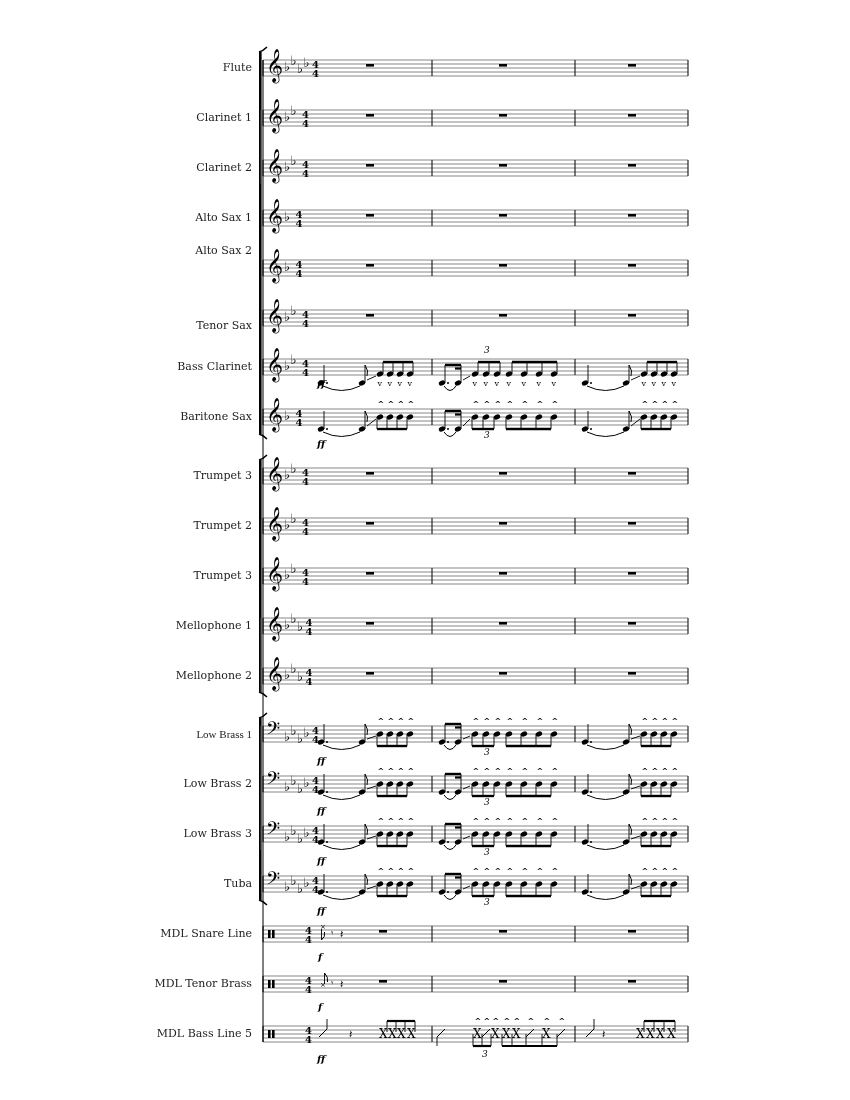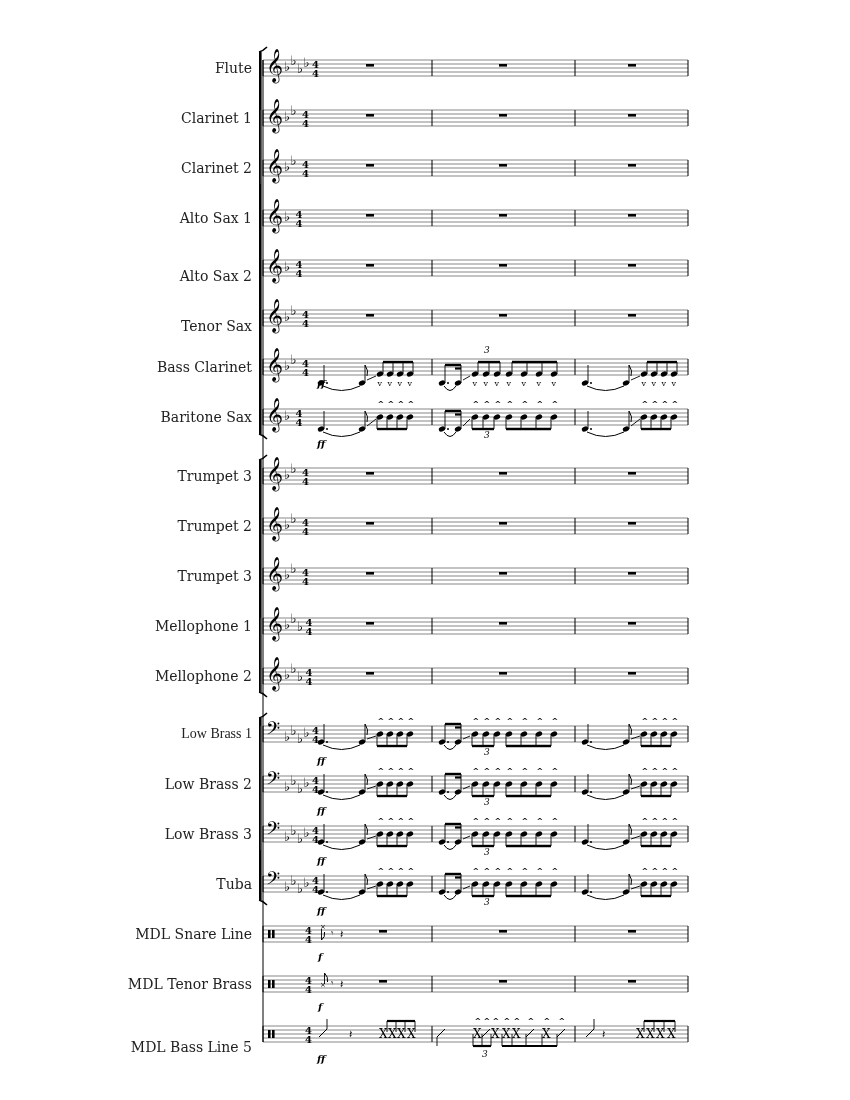--- a/index.html
+++ b/index.html
@@ -1,45 +1,45 @@
 <!DOCTYPE html>
 <html><head>
 <meta charset="utf-8">
 <style>
   html,body{margin:0;padding:0;background:#ffffff;}
   body{width:850px;height:1100px;position:relative;overflow:hidden;font-family:"DejaVu Serif",serif;}
   #score{position:absolute;left:0;top:0;width:850px;height:1100px;}
-  .inst-label{position:absolute;right:598px;font-family:"DejaVu Serif",serif;font-size:14px;color:#222;white-space:nowrap;line-height:14px;}
+  .inst-label{position:absolute;right:598px;font-family:"DejaVu Serif",serif;font-size:11px;color:#222;white-space:nowrap;line-height:14px;}
   svg text{font-family:"DejaVu Serif",serif;}
 </style>
 </head>
 <body>
 
 <div id="score">
   <div id="labels">
       <div class="inst-label" style="top: 61px;">Flute</div>
       <div class="inst-label" style="top: 111px;">Clarinet 1</div>
       <div class="inst-label" style="top: 161px; margin-left: 28px;">Clarinet 2</div>
       <div class="inst-label" style="top: 211px;">Alto Sax 1</div>
-      <div class="inst-label" style="top: 269px; text-align: right;">Alto Sax 2</div>
+      <div class="inst-label" style="top: 244px; text-align: right;">Alto Sax 2</div>
       <div class="inst-label" style="top: 319px;">Tenor Sax</div>
       <div class="inst-label" style="top: 360px;">Bass Clarinet</div>
       <div class="inst-label" style="top: 410px;">Baritone Sax</div>
       <div class="inst-label" style="top: 469px;">Trumpet 3</div>
       <div class="inst-label" style="top: 519px;">Trumpet 2</div>
       <div class="inst-label" style="top: 569px;">Trumpet 3</div>
       <div class="inst-label" style="top: 619px;">Mellophone 1</div>
       <div class="inst-label" style="top: 669px;">Mellophone 2</div>
       <div class="inst-label" style="top: 727px; font-family: Liberation Serif, serif;">Low Brass 1</div>
       <div class="inst-label" style="top: 777px;">Low Brass 2</div>
       <div class="inst-label" style="top: 827px;">Low Brass 3</div>
       <div class="inst-label" style="top: 877px;">Tuba</div>
       <div class="inst-label" style="top: 927px;">MDL Snare Line</div>
       <div class="inst-label" style="top: 977px;">MDL Tenor Brass</div>
-      <div class="inst-label" style="top: 1027px; margin-top: 13px;">MDL Bass Line 5</div>
+      <div class="inst-label" style="top: 1027px;">MDL Bass Line 5</div>
     </div>
   <svg id="notation" width="850" height="1100" viewBox="0 0 850 1100" xmlns="http://www.w3.org/2000/svg">
       <g>
         <line x1="263" y1="60" x2="688" y2="60" stroke="#555" stroke-width="0.7"></line>
         <line x1="263" y1="64" x2="688" y2="64" stroke="#555" stroke-width="0.7"></line>
         <line x1="263" y1="68" x2="688" y2="68" stroke="#555" stroke-width="0.7"></line>
         <line x1="263" y1="72" x2="688" y2="72" stroke="#555" stroke-width="0.7"></line>
         <line x1="263" y1="76" x2="688" y2="76" stroke="#555" stroke-width="0.7"></line>
         <line x1="263" y1="60" x2="263" y2="76" stroke="#000" stroke-width="1"></line>
         <line x1="432" y1="60" x2="432" y2="76" stroke="#000" stroke-width="1"></line>

